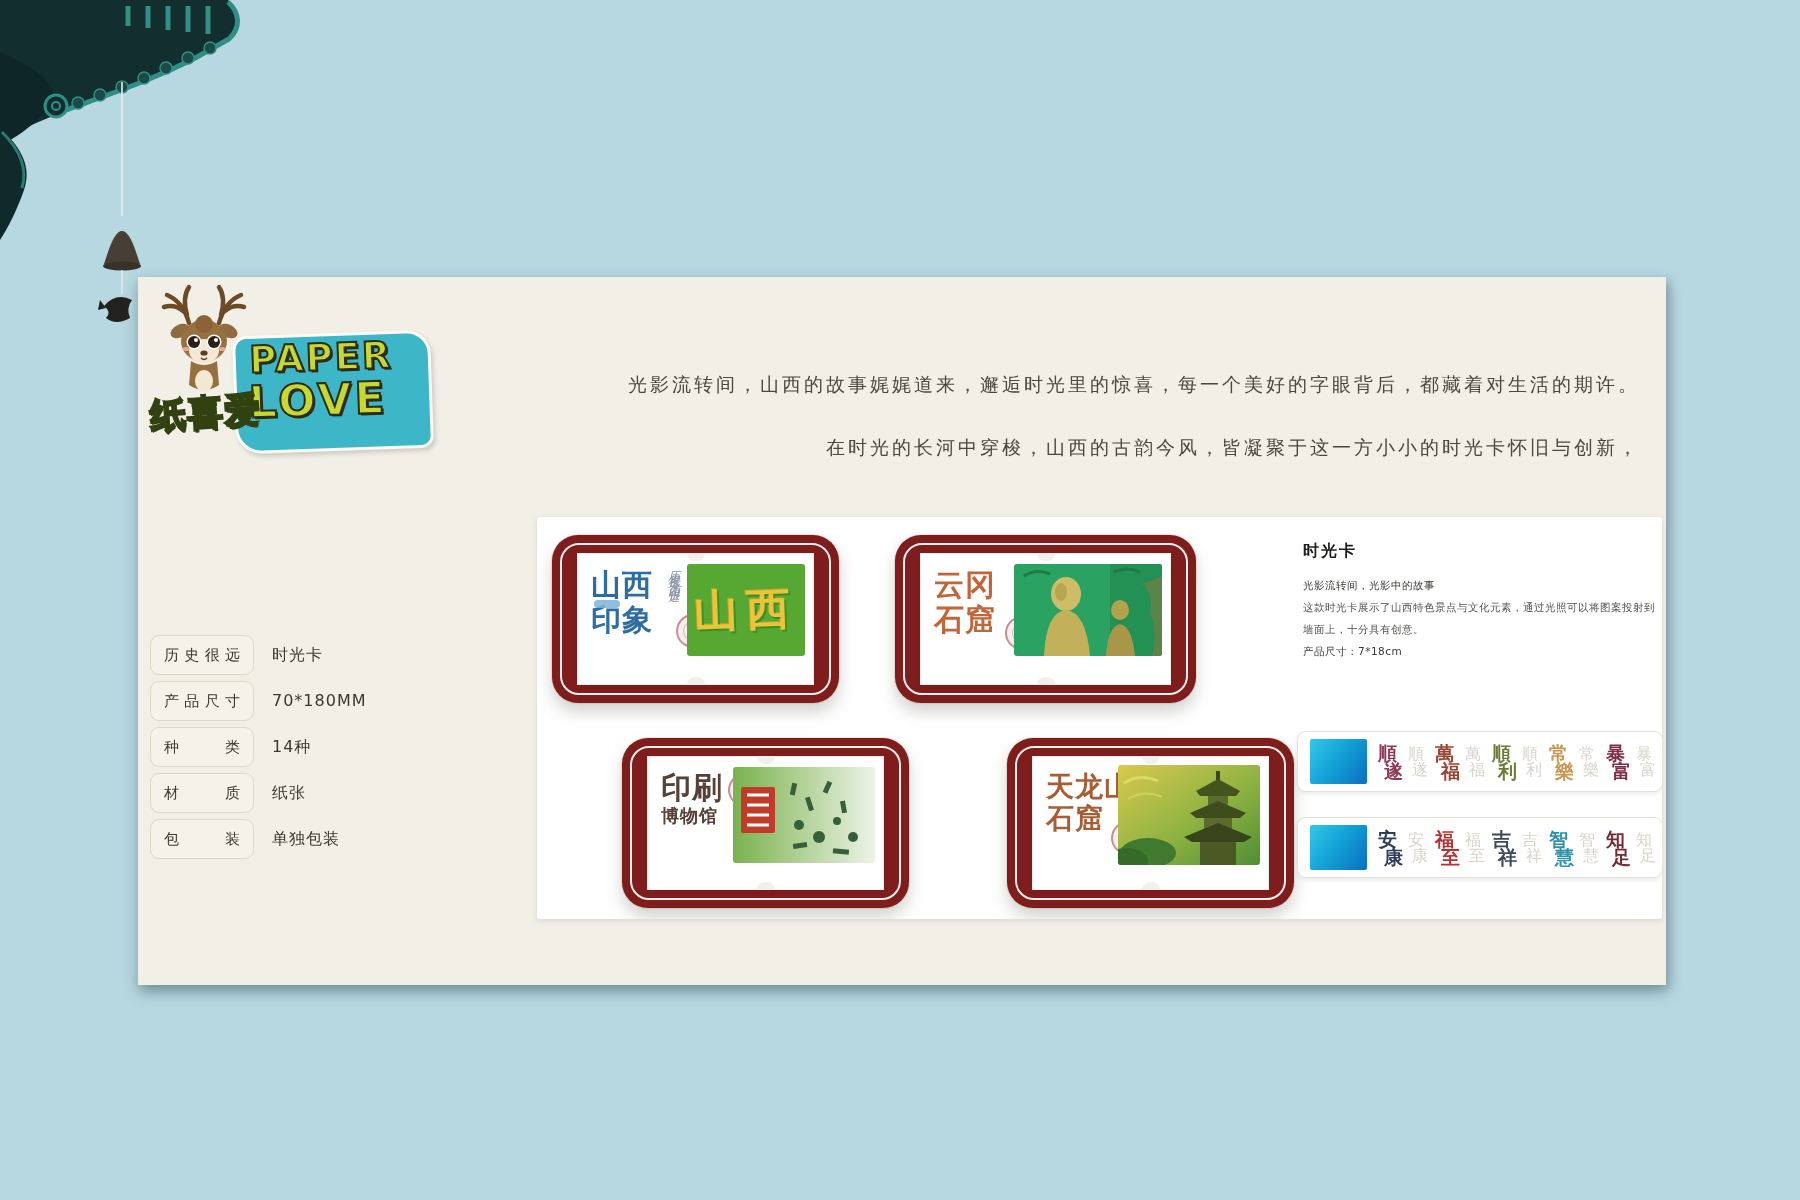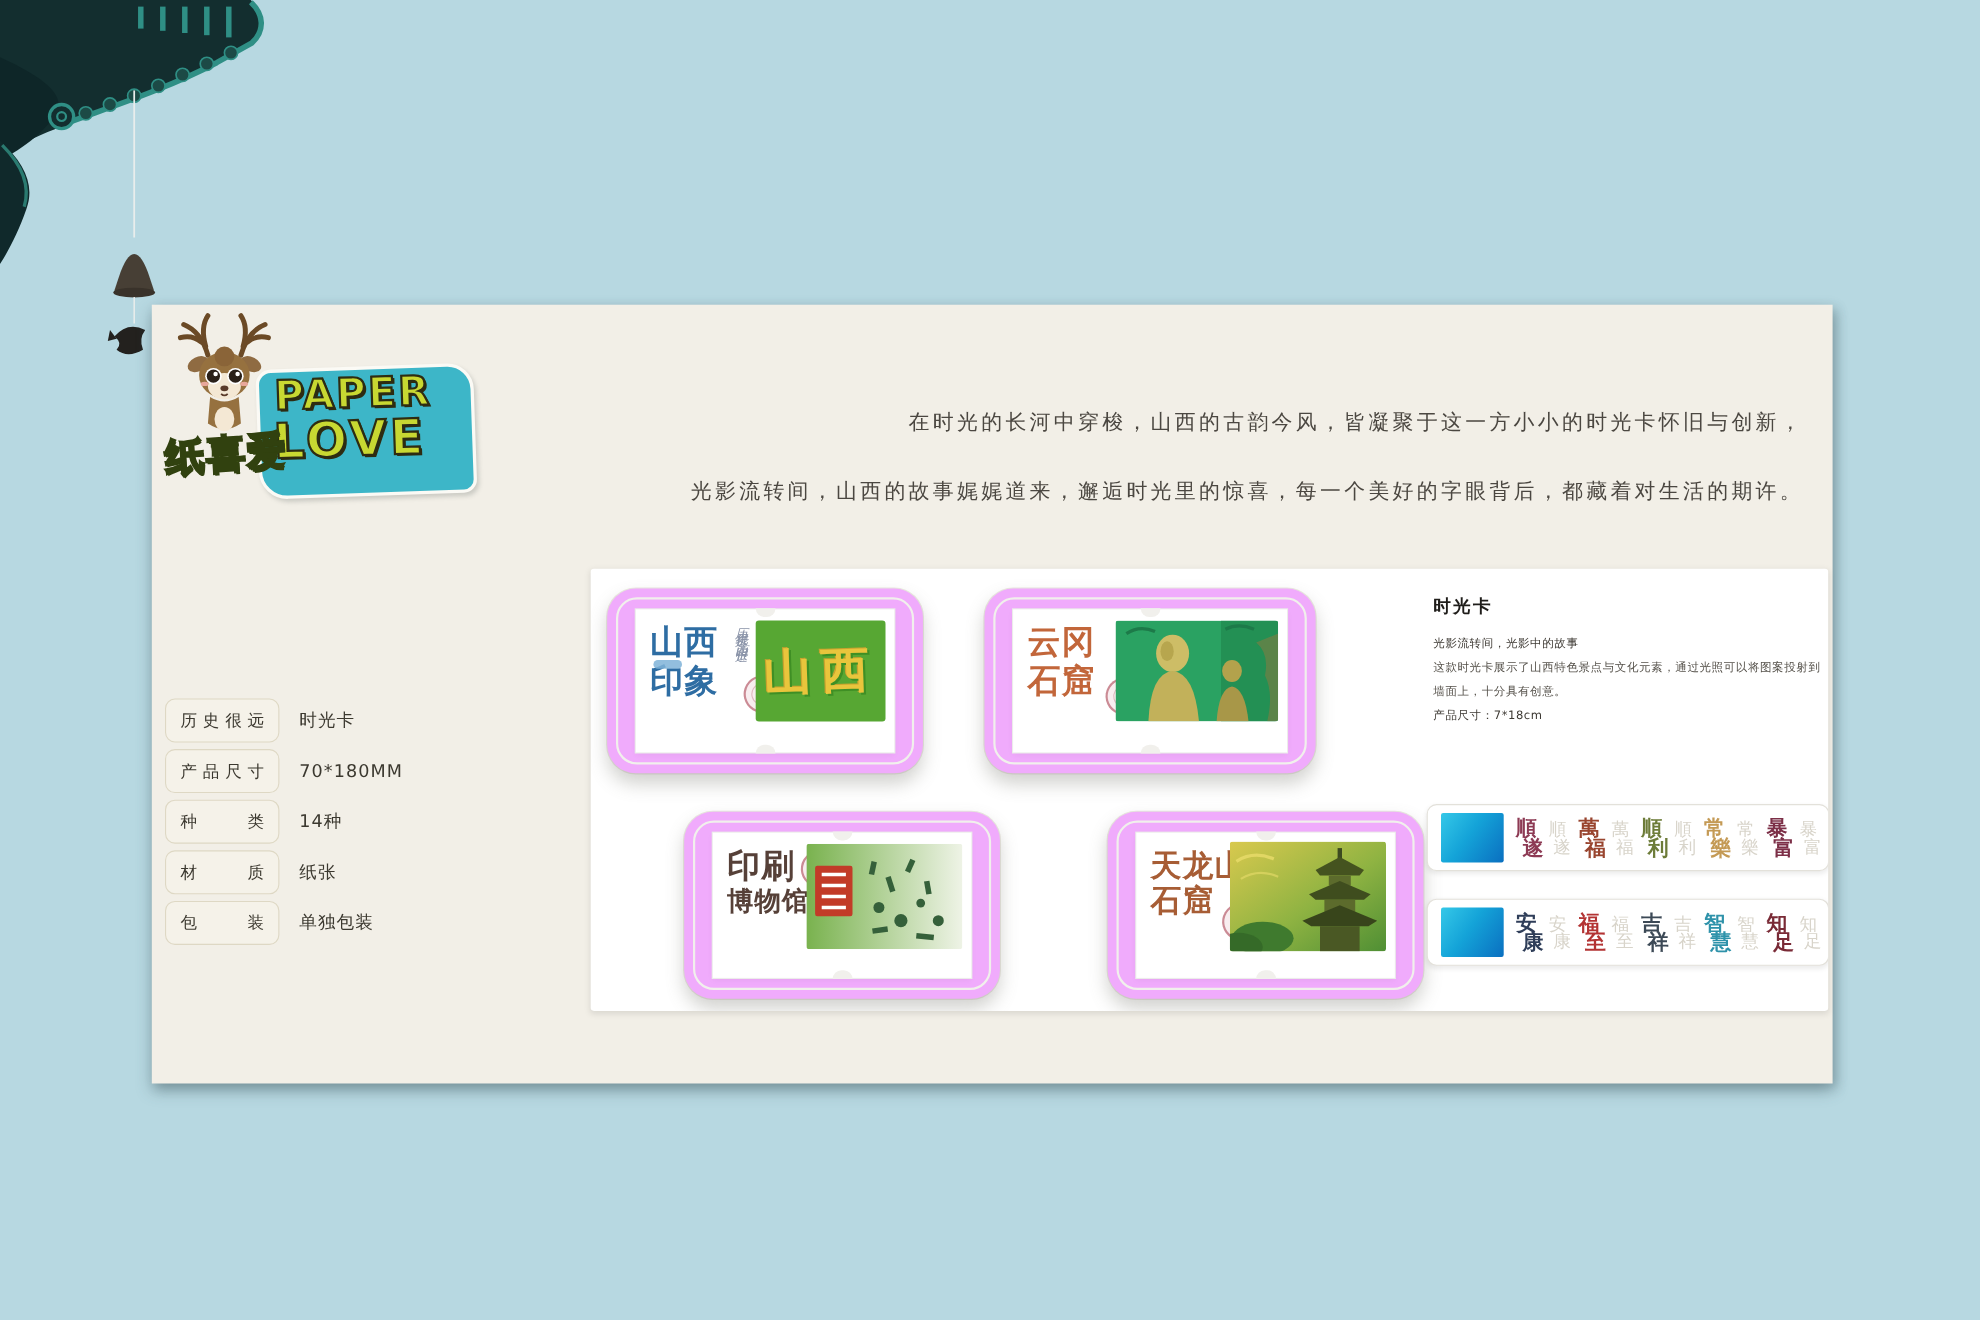--- a/index.html
+++ b/index.html
@@ -38,31 +38,31 @@
   .spec-label{position:absolute;left:0;top:0;width:76px;height:38px;line-height:38px;padding:0 13px;
       background:#f5f2e9;border:1px solid #ded8c4;border-radius:9px;color:#3b382f;font-size:15px;
       text-align:justify;text-align-last:justify;}
   .spec-value{position:absolute;left:122px;top:0;height:40px;line-height:40px;color:#3b382f;font-size:16px;letter-spacing:1px;}
 
   
   .white-panel{position:absolute;left:399px;top:240px;width:1125px;height:402px;background:#ffffff;
       border-radius:3px;box-shadow:0 2px 6px rgba(0,0,0,.10);overflow:hidden;}
 
   
-  .blister{position:absolute;background:#f0abfc;border-radius:26px;
+  .blister{position:absolute;background:#7f1d1d;border-radius:26px;
       box-shadow:0 9px 16px rgba(105,105,96,.30),0 0 0 1px #eceae3;}
   .blister::before{content:"";position:absolute;inset:8px;border:2px solid #f1f0ec;border-radius:19px;}
   .card-face{position:absolute;left:26px;right:26px;top:19px;bottom:19px;background:#fff;
       box-shadow:0 0 0 1px #ececea,0 2px 6px rgba(0,0,0,.05);}
   .notch{position:absolute;left:50%;transform:translateX(-50%);width:18px;height:8px;background:#f1f0ec;}
   .notch.top{top:-1px;border-radius:0 0 10px 10px;}
   .notch.bot{bottom:-1px;border-radius:10px 10px 0 0;}
   .card-title{position:absolute;left:13px;top:14px;font-weight:bold;line-height:1.15;letter-spacing:1px;}
   .card-title .t{display:block;}
-  .fs30{font-size:30px;} .fs28{font-size:28px;} .fs26{font-size:24px;text-align:center;}
+  .fs30{font-size:30px;} .fs28{font-size:28px;} .fs26{font-size:18px;}
   .seal{position:absolute;width:30px;height:30px;border:2px solid rgba(178,86,100,.65);border-radius:50%;
       background:rgba(198,108,120,.12);transform:rotate(-14deg);}
   .seal::after{content:"";position:absolute;inset:5px;border:1px solid rgba(178,86,100,.35);border-radius:50%;}
   .vnote{position:absolute;writing-mode:vertical-rl;font-family:"DejaVu Serif","Liberation Serif",serif;
       font-style:italic;font-size:11.5px;color:#8a93a8;letter-spacing:2px;line-height:15px;}
   .mini-pill{position:absolute;width:26px;height:8px;border-radius:4px;background:#7fb3d8;opacity:.85;}
   .card-img{position:absolute;border-radius:3px;overflow:hidden;}
   .img-shanxi{display:flex;align-items:center;justify-content:center;background:#57a733;}
   .art-cn{font-size:44px;font-weight:bold;color:#e9c53c;letter-spacing:8px;
       text-shadow:2px 2px 0 #3f8f25,-1px -1px 0 #caa22e;transform:rotate(-2deg);}
@@ -161,22 +161,22 @@
         <ellipse cx="46" cy="70" rx="3.6" ry="2.6" fill="#5a3a28"></ellipse>
         <path d="M43,75 Q46,78 49,75" stroke="#5a3a28" stroke-width="1.6" fill="none"></path>
         <ellipse cx="28" cy="66" rx="3.5" ry="2" fill="#e8a79a"></ellipse>
           <ellipse cx="64" cy="66" rx="3.5" ry="2" fill="#e8a79a"></ellipse>
         <path d="M33,78 Q46,86 59,78 L61,102 Q46,112 31,102 Z" fill="#96713f"></path>
         <ellipse cx="46" cy="98" rx="9" ry="11" fill="#f4e8d4"></ellipse>
       </svg>
     </div>
 
     <div class="intro">
+      <div class="ln">光影流转间，山西的故事娓娓道来，邂逅时光里的惊喜，每一个美好的字眼背后，都藏着对生活的期许。</div>
       <div class="ln">在时光的长河中穿梭，山西的古韵今风，皆凝聚于这一方小小的时光卡怀旧与创新，</div>
-      <div class="ln">光影流转间，山西的故事娓娓道来，邂逅时光里的惊喜，每一个美好的字眼背后，都藏着对生活的期许。</div>
     </div>
 
     <div class="specs">
       <div class="spec-row" style="top:358px">
         <div class="spec-label">历史很远</div>
         <div class="spec-value">时光卡</div>
       </div>
       <div class="spec-row" style="top:404px">
         <div class="spec-label">产品尺寸</div>
         <div class="spec-value">70*180MM</div>

